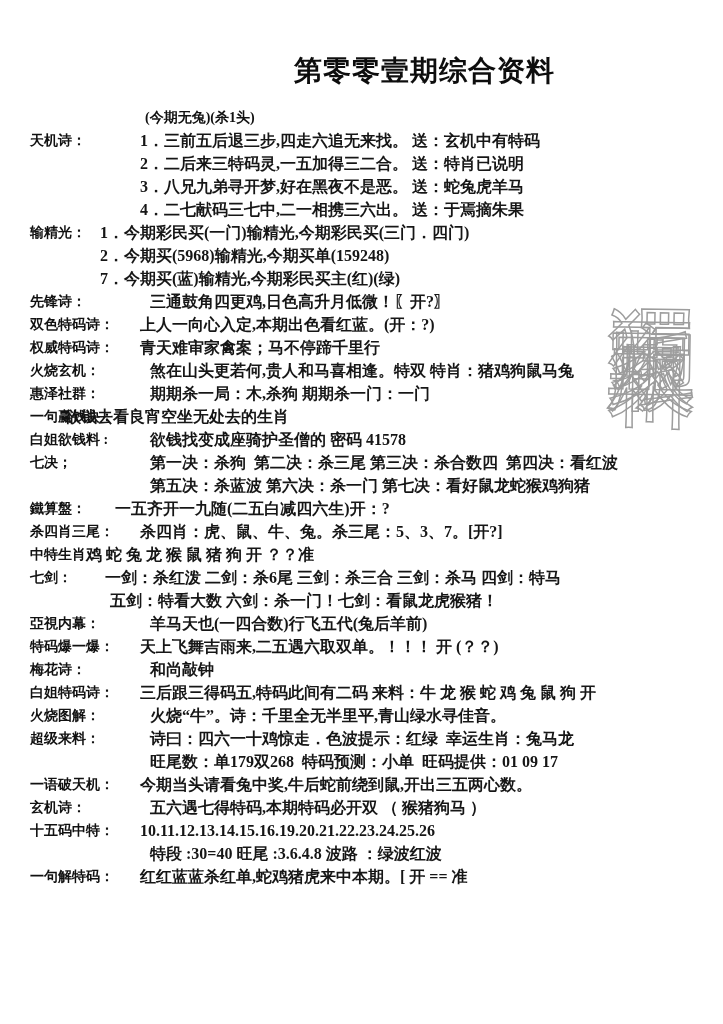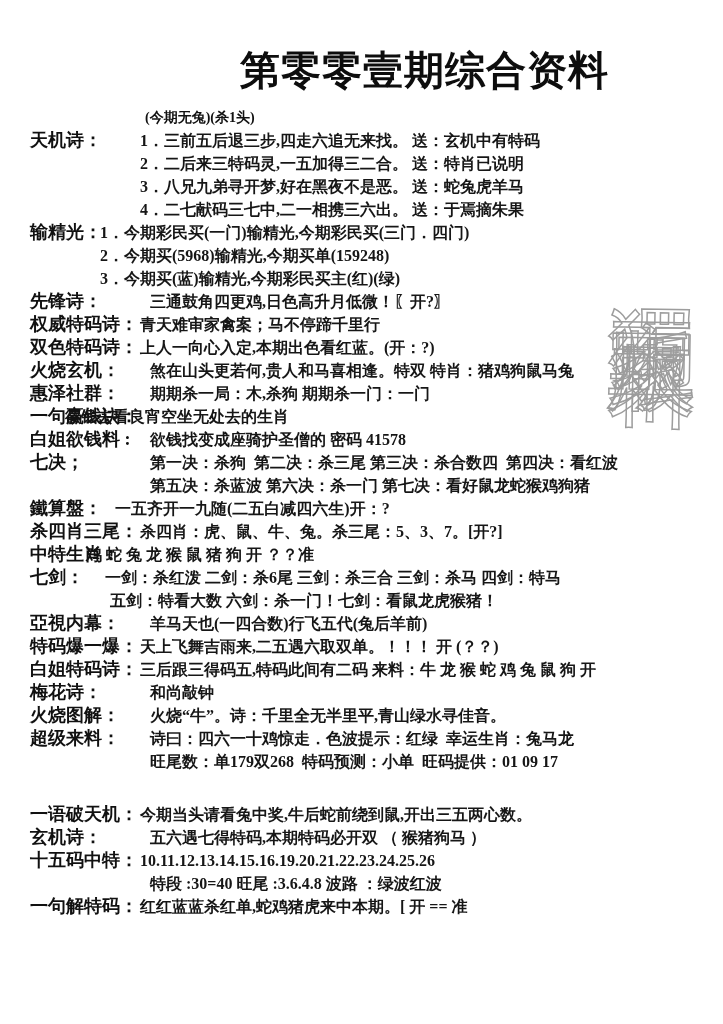--- a/index.html
+++ b/index.html
@@ -5,32 +5,32 @@
   html,body{margin:0;padding:0;}
   body{
     width:723px;height:1024px;background:#ffffff;position:relative;overflow:hidden;
     font-family:"Liberation Serif","DejaVu Serif",serif;
     color:#111;
   }
   .page{position:relative;width:723px;height:1024px;}
   .title{
     margin:50px 0 14px 126px;
     text-align:center;
-    font-size:40px;font-weight:700;letter-spacing:1px;
+    font-size:28px;font-weight:700;letter-spacing:1px;
     line-height:42px;color:#0d0d0d;
   }
   .subtitle{
     margin-left:145px;
     font-size:14px;font-weight:700;line-height:23px;white-space:pre;
   }
   .rows{position:relative;}
   .row{position:relative;}
   .row .label{
     position:absolute;left:30px;top:0;
-    font-size:18px;font-weight:700;line-height:23px;white-space:pre;
+    font-size:14px;font-weight:700;line-height:23px;white-space:pre;
   }
   .row .line{
     font-size:16px;font-weight:600;line-height:23px;height:23px;
     white-space:pre;color:#161616;
   }
   .watermark{
     position:absolute;top:192px;left:588px;height:620px;
     writing-mode:vertical-rl;text-orientation:upright;
     font-size:88px;line-height:120px;letter-spacing:6px;
     font-weight:400;
@@ -54,33 +54,33 @@
         <span class="label">天机诗：</span>
         <div class="line" style="margin-left: 140px;">1．三前五后退三步,四走六追无来找。 送：玄机中有特码</div>
         <div class="line" style="margin-left: 140px;">2．二后来三特码灵,一五加得三二合。 送：特肖已说明</div>
         <div class="line" style="margin-left: 140px;">3．八兄九弟寻开梦,好在黑夜不是恶。 送：蛇兔虎羊马</div>
         <div class="line" style="margin-left: 140px;">4．二七献码三七中,二一相携三六出。 送：于焉摘朱果</div>
       </div>
       <div class="row">
         <span class="label">输精光：</span>
         <div class="line" style="margin-left: 100px;">1．今期彩民买(一门)输精光,今期彩民买(三门．四门)</div>
         <div class="line" style="margin-left: 100px;">2．今期买(5968)输精光,今期买单(159248)</div>
-        <div class="line" style="margin-left: 100px;">3．今期买(蓝)输精光,今期彩民买主(红)(绿)</div>
+        <div class="line" style="margin-left: 100px;">7．今期买(蓝)输精光,今期彩民买主(红)(绿)</div>
       </div>
       <div class="row">
         <span class="label">先锋诗：</span>
         <div class="line" style="margin-left: 150px;">三通鼓角四更鸡,日色高升月低微！〖开?〗</div>
       </div>
       <div class="row">
+        <span class="label">双色特码诗：</span>
+        <div class="line" style="margin-left: 140px;">上人一向心入定,本期出色看红蓝。(开：?)</div>
+      </div>
+      <div class="row">
         <span class="label">权威特码诗：</span>
         <div class="line" style="margin-left: 140px;">青天难审家禽案；马不停蹄千里行</div>
-      </div>
-      <div class="row">
-        <span class="label">双色特码诗：</span>
-        <div class="line" style="margin-left: 140px;">上人一向心入定,本期出色看红蓝。(开：?)</div>
       </div>
       <div class="row">
         <span class="label">火烧玄机：</span>
         <div class="line" style="margin-left: 150px;">煞在山头更若何,贵人和马喜相逢。特双 特肖：猪鸡狗鼠马兔</div>
       </div>
       <div class="row">
         <span class="label">惠泽社群：</span>
         <div class="line" style="margin-left: 150px;">期期杀一局：木,杀狗 期期杀一门：一门</div>
       </div>
       <div class="row">
@@ -115,39 +115,39 @@
       </div>
       <div class="row">
         <span class="label">亞視内幕：</span>
         <div class="line" style="margin-left: 150px;">羊马天也(一四合数)行飞五代(兔后羊前)</div>
       </div>
       <div class="row">
         <span class="label">特码爆一爆：</span>
         <div class="line" style="margin-left: 140px;">天上飞舞吉雨来,二五遇六取双单。！！！ 开 (？？)</div>
       </div>
       <div class="row">
+        <span class="label">梅花诗：</span>
+        <div class="line" style="margin-left: 150px;">和尚敲钟</div>
+      </div>
+      <div class="row">
         <span class="label">白姐特码诗：</span>
         <div class="line" style="margin-left: 140px;">三后跟三得码五,特码此间有二码 来料：牛 龙 猴 蛇 鸡 兔 鼠 狗 开</div>
-      </div>
-      <div class="row">
-        <span class="label">梅花诗：</span>
-        <div class="line" style="margin-left: 150px;">和尚敲钟</div>
       </div>
       <div class="row">
         <span class="label">火烧图解：</span>
         <div class="line" style="margin-left: 150px;">火烧“牛”。诗：千里全无半里平,青山绿水寻佳音。</div>
       </div>
       <div class="row">
         <span class="label">超级来料：</span>
         <div class="line" style="margin-left: 150px;">诗曰：四六一十鸡惊走．色波提示：红绿  幸运生肖：兔马龙</div>
         <div class="line" style="margin-left: 150px;">旺尾数：单179双268  特码预测：小单  旺码提供：01 09 17</div>
       </div>
       <div class="row">
         <span class="label">一语破天机：</span>
-        <div class="line" style="margin-left: 140px; margin-top: 30px;">今期当头请看兔中奖,牛后蛇前绕到鼠,开出三五两心数。</div>
+        <div class="line" style="margin-left: 140px;">今期当头请看兔中奖,牛后蛇前绕到鼠,开出三五两心数。</div>
       </div>
       <div class="row">
         <span class="label">玄机诗：</span>
         <div class="line" style="margin-left: 150px;">五六遇七得特码,本期特码必开双 （ 猴猪狗马 ）</div>
       </div>
       <div class="row">
         <span class="label">十五码中特：</span>
         <div class="line" style="margin-left: 140px;">10.11.12.13.14.15.16.19.20.21.22.23.24.25.26</div>
         <div class="line" style="margin-left: 150px;">特段 :30=40 旺尾 :3.6.4.8 波路 ：绿波红波</div>
       </div>

